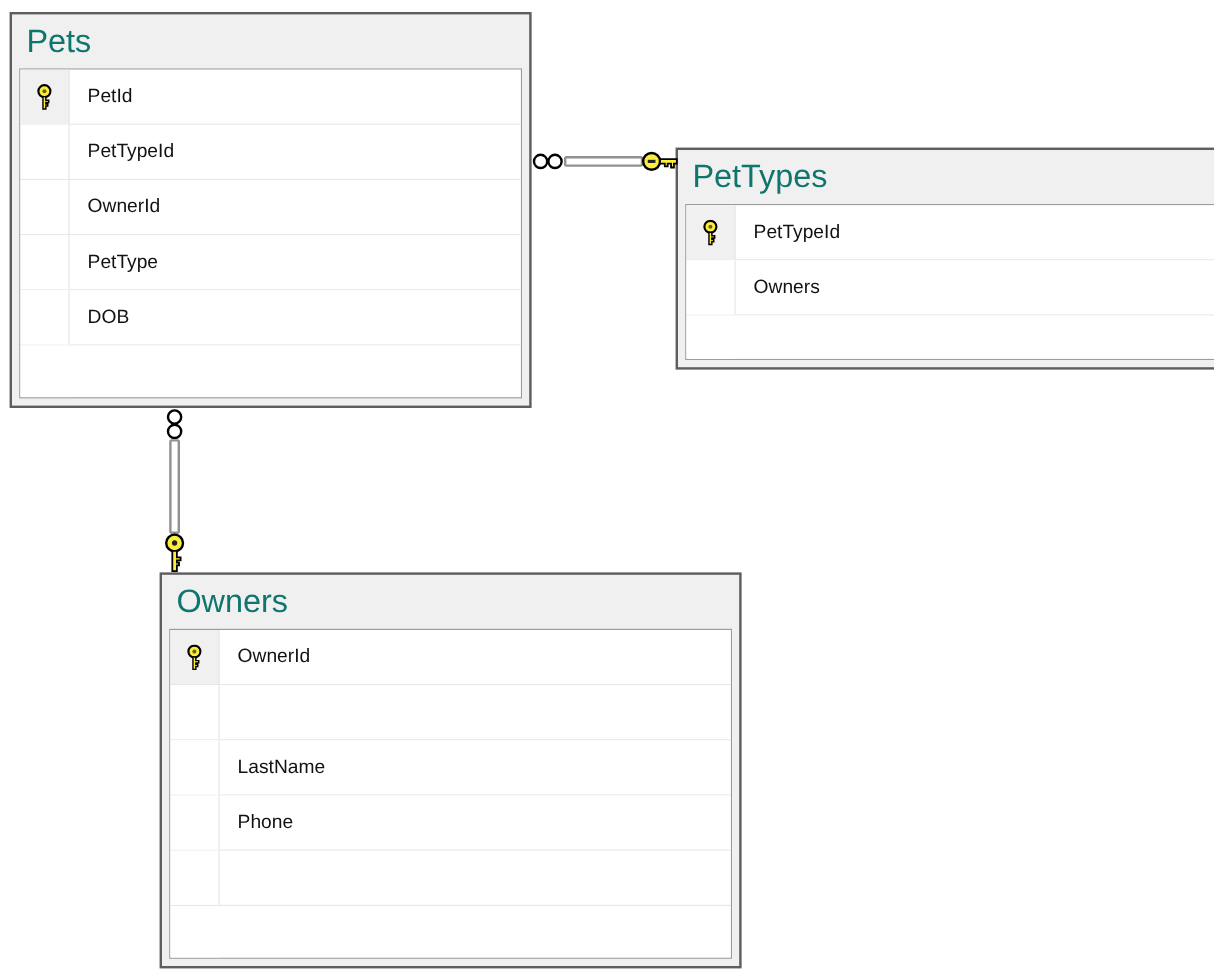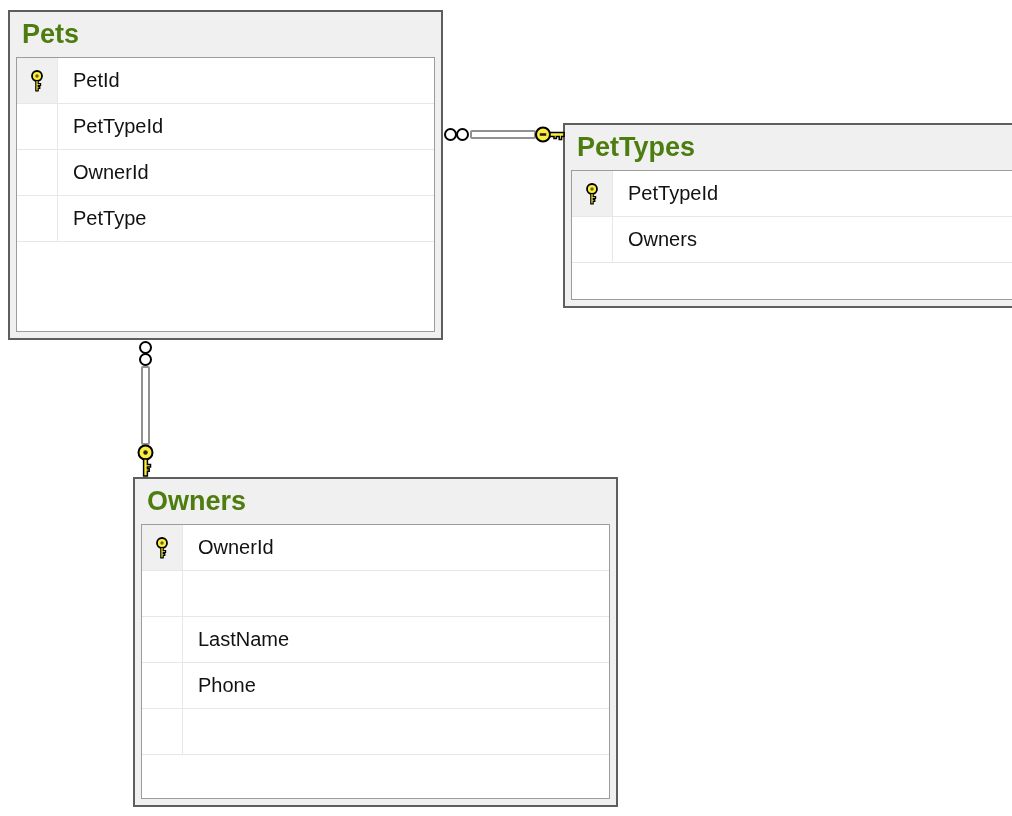--- a/index.html
+++ b/index.html
@@ -19,22 +19,22 @@
     box-sizing: border-box;
     background: #f0f0f0;
     border: 2px solid #5e5e5e;
   }
   .tbl-title {
     height: 45px;
     display: flex;
     align-items: center;
     padding-left: 12px;
     font-size: 27px;
-    font-weight: bold;
-    color: #4d7c0f;
+    font-weight: normal;
+    color: #0f766e;
   }
   .tbl-grid {
     position: absolute;
     left: 6px; right: 6px; top: 45px; bottom: 6px;
     background: #ffffff;
     border: 1px solid #9c9c9c;
     display: flex;
     flex-direction: column;
     overflow: hidden;
   }
@@ -61,21 +61,21 @@
     justify-content: center;
     background: #ffffff;
   }
   .gutter.pk { background: #f0f0f0; }
   .row.filler .gutter { border-right: none; }
   .cell {
     flex: 1 1 auto;
     display: flex;
     align-items: center;
     padding-left: 15px;
-    font-size: 20px;
+    font-size: 16px;
     color: #121212;
   }
 
   
   .conn-piece { position: absolute; }
   .inf-circle {
     position: absolute;
     width: 13px; height: 13px;
     box-sizing: border-box;
     border: 2px solid #000000;
@@ -116,20 +116,24 @@
         <div class="cell">PetTypeId</div>
       </div>
       <div class="row">
         <div class="gutter"></div>
         <div class="cell">OwnerId</div>
       </div>
       <div class="row">
         <div class="gutter"></div>
         <div class="cell">PetType</div>
       </div>
+      <div class="row">
+        <div class="gutter"></div>
+        <div class="cell">DOB</div>
+      </div>
       <div class="row filler">
         <div class="gutter"></div>
         <div class="cell"></div>
       </div>
     </div>
   </div>
 
   <div class="tbl" style="left:563px; top:123px; width:475px; height:185px;">
     <div class="tbl-title">
       <span>PetTypes</span>

